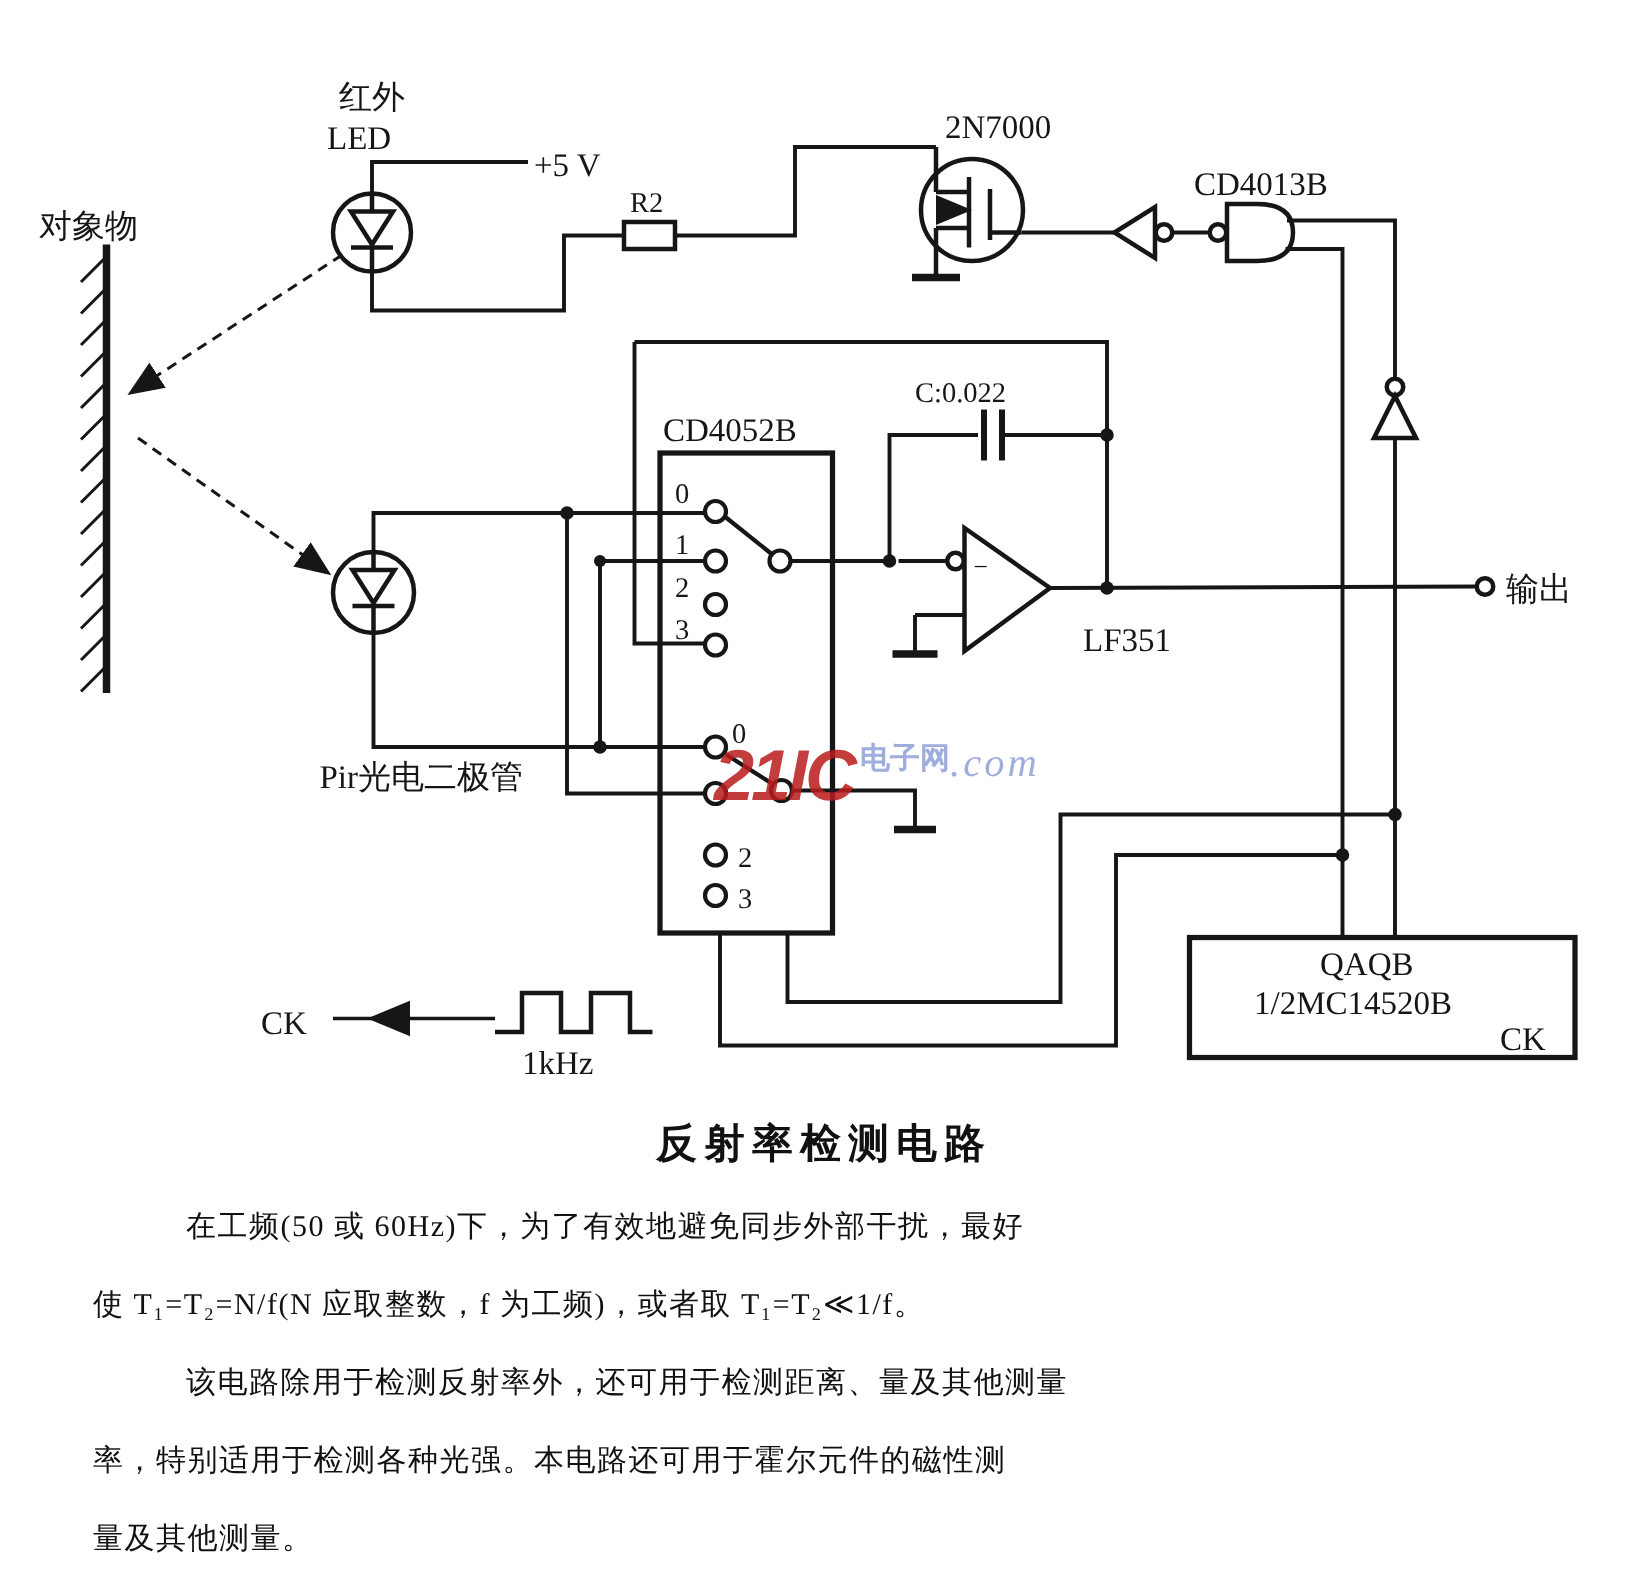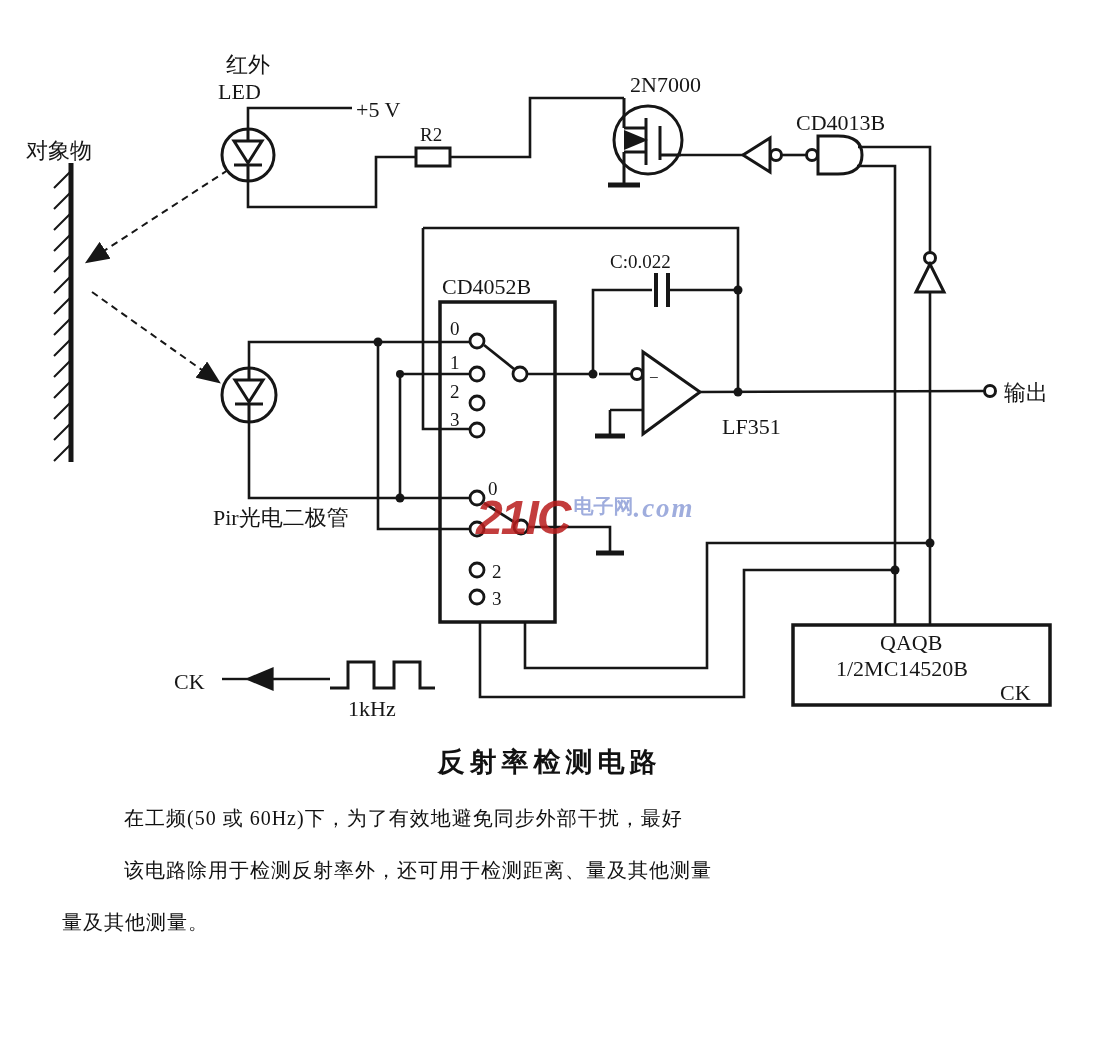--- a/index.html
+++ b/index.html
@@ -9,21 +9,21 @@
   svg text{font-family:"Liberation Serif","DejaVu Serif",serif;fill:#161616;}
   .lbl{font-size:22px;}
   .lbl-sm{font-size:19px;}
   
   #watermark{position:absolute;left:476px;top:496px;display:flex;align-items:flex-start;
              pointer-events:none;opacity:0.85;}
   #wm-brand{font-family:"Liberation Sans",sans-serif;font-weight:bold;font-style:italic;
             font-size:48px;line-height:44px;letter-spacing:-2px;}
   #wm-right{margin-left:4px;display:flex;flex-direction:row;}
   #wm-site{font-family:"Liberation Sans",sans-serif;font-size:20px;font-weight:bold;line-height:20px;}
-  #wm-domain{font-family:"Liberation Serif",serif;font-style:italic;font-weight:bold;
+  #wm-domain{font-family:"Liberation Serif",serif;font-style:italic;font-weight:normal;
              font-size:27px;line-height:24px;letter-spacing:2px;}
   
   #caption{position:absolute;left:0;top:744px;width:1099px;text-align:center;
            font-size:27px;letter-spacing:5px;font-weight:bold;}
   #bodytext{position:absolute;left:62px;top:792px;width:990px;font-size:20px;}
   .tline{height:52px;line-height:52px;white-space:nowrap;letter-spacing:1px;}
   .indent{text-indent:62px;}
 </style>
 </head>
 <body>
@@ -217,17 +217,19 @@
   <span id="wm-right">
     <span id="wm-site" style="color: rgb(143, 159, 216);">电子网</span>
     <span id="wm-domain" style="color: rgb(143, 159, 216);">.com</span>
   </span>
 </div>
 
 <div id="caption">反射率检测电路</div>
 
 <div id="bodytext">
   <div class="tline indent">在工频(50 或 60Hz)下，为了有效地避免同步外部干扰，最好</div>
+  <div class="tline">使 T₁=T₂=N/f(N 应取整数，f 为工频)，或者取 T₁=T₂≪1/f。</div>
   <div class="tline indent">该电路除用于检测反射率外，还可用于检测距离、量及其他测量</div>
+  <div class="tline">率，特别适用于检测各种光强。本电路还可用于霍尔元件的磁性测</div>
   <div class="tline">量及其他测量。</div>
 </div>
 
 </div>
 
 </body></html>

